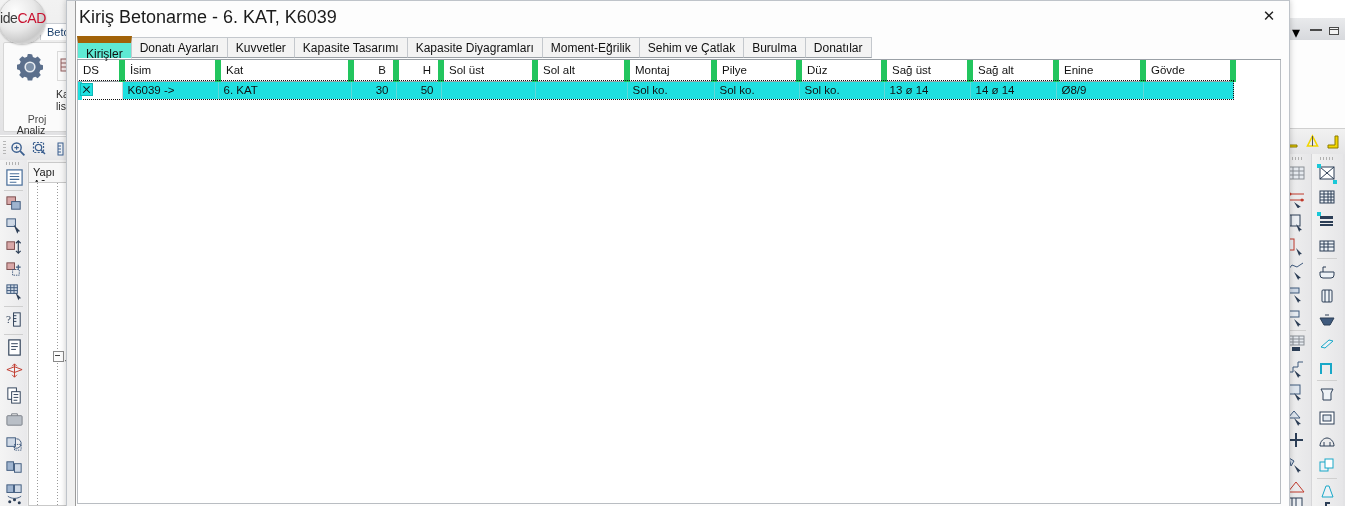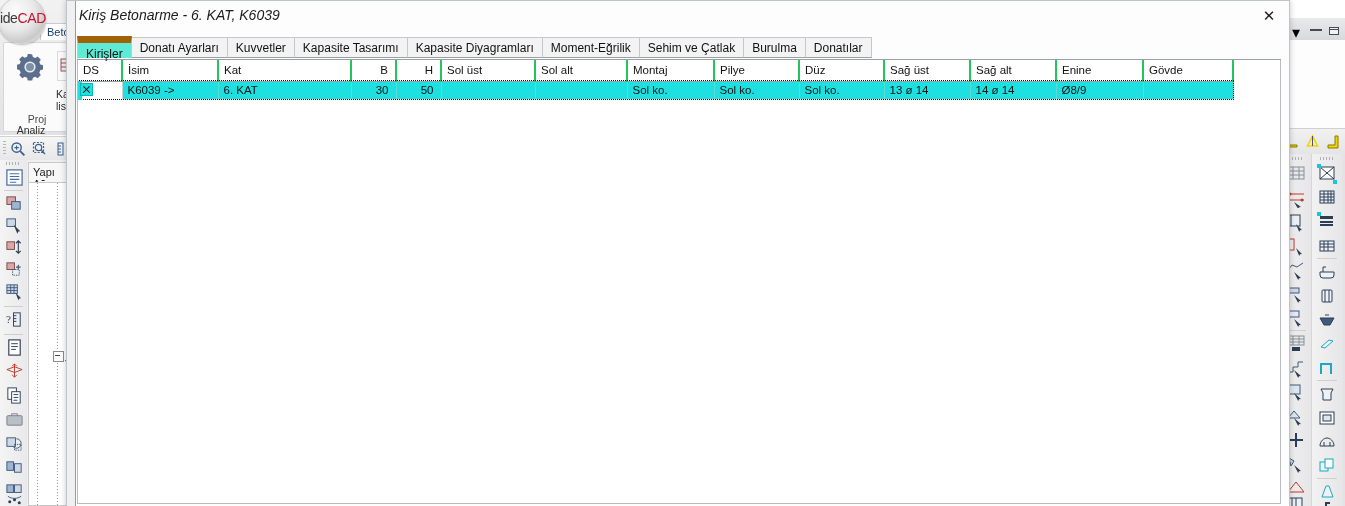--- a/index.html
+++ b/index.html
@@ -85,39 +85,39 @@
      border-left:1px solid #d6d6d8;}
   .rcol .grip{position:absolute;left:8px;top:3px;width:15px;height:3px;
      background:repeating-linear-gradient(to right,#b0b0b0 0 1px,transparent 1px 3px);}
   .rc-ic{position:absolute;width:20px;height:20px;}
   .rc-sep{position:absolute;width:20px;height:1px;background:#d0d0d0;}
 
   
   #dialog{position:absolute;left:66px;top:0px;width:1224px;height:512px;
      background:#fdfdfd;border:1px solid #bfc4ca;box-shadow:0 0 6px rgba(0,0,0,.22);
      box-sizing:border-box;}
-  .dlg-title{position:absolute;left:12px;top:6px;font-size:14px;color:#1b1b1b;font-style:italic;}
+  .dlg-title{position:absolute;left:12px;top:6px;font-size:18px;color:#1b1b1b;}
   .dlg-close{position:absolute;right:6px;top:4px;width:28px;height:22px;
      display:flex;align-items:center;justify-content:center;font-size:15px;color:#1b1b1b;cursor:default;}
 
   
   .tabstrip{position:absolute;left:10px;top:36px;width:1204px;height:23px;}
   .tab{position:relative;float:left;height:21px;line-height:21px;padding:0 8px;
      font-size:12px;color:#111;background:#f3f3f3;border:1px solid #c4c8cd;
      border-bottom:1px solid #9aa0a6;margin-right:-1px;box-sizing:border-box;cursor:default;}
   .tab.active{background:#5eead4;border-bottom:1px solid #ffffff;height:23px;line-height:22px;
      margin-top:-1px;border-top:7px solid #a16207;z-index:3;}
   .tabline{position:absolute;left:10px;top:58px;width:1204px;height:1px;background:#9aa0a6;}
 
   
   .grid-wrap{position:absolute;left:10px;top:59px;width:1204px;height:444px;
      background:#ffffff;border:1px solid #b9bdc2;border-top:none;box-sizing:border-box;overflow:hidden;}
   table.grid{border-collapse:collapse;table-layout:fixed;width:1155px;}
   table.grid th{height:21px;font-size:11.5px;font-weight:normal;color:#111;text-align:left;
-     padding:0 0 0 5px;background:#ffffff;border-right:2px solid #22c55e;
+     padding:0 0 0 5px;background:#ffffff;border-right:6px solid #22c55e;
      border-bottom:1px solid #9aa0a6;box-sizing:border-box;white-space:nowrap;}
   table.grid th.num{text-align:right;padding:0 7px 0 0;}
   table.grid td{height:18px;font-size:11.5px;color:#111;padding:0 0 0 5px;
      border-right:1px solid #5fd8d8;box-sizing:border-box;white-space:nowrap;}
   table.grid td.num{text-align:right;padding:0 7px 0 0;}
   tr.sel td{background:#1ee0e0;}
   tr.sel td.dscell{background:#ffffff;border-right:1px solid #cfd3d7;position:relative;}
   tr.sel{outline:1px dotted #111;}
   .dsbox{position:absolute;left:2px;top:1px;width:13px;height:13px;background:#1ee0e0;
      border:1px solid #0fb8b8;box-sizing:border-box;}

